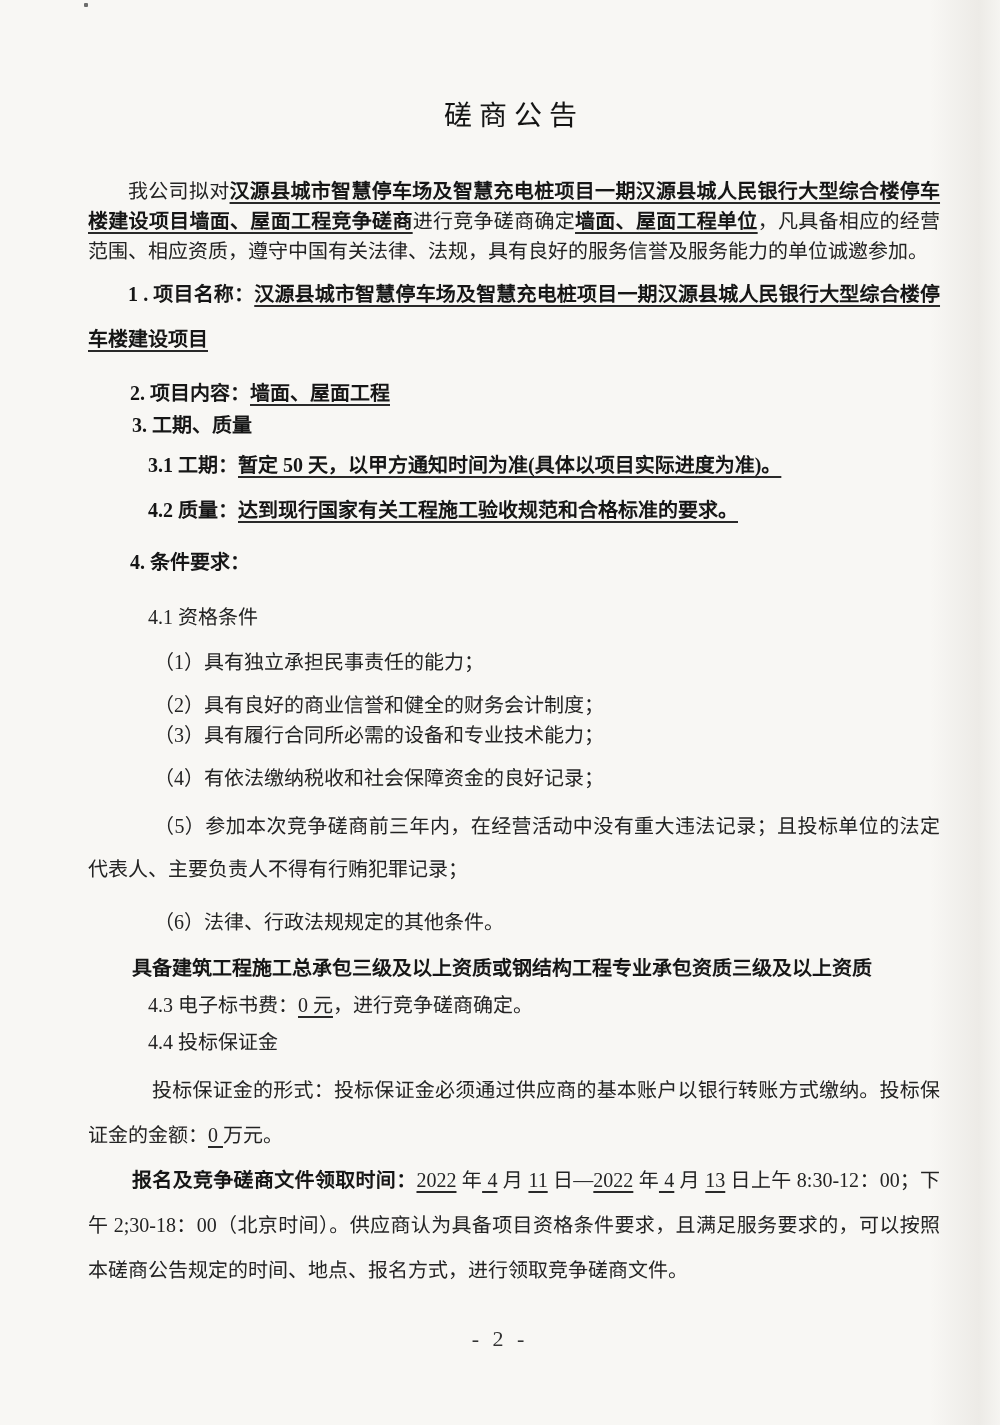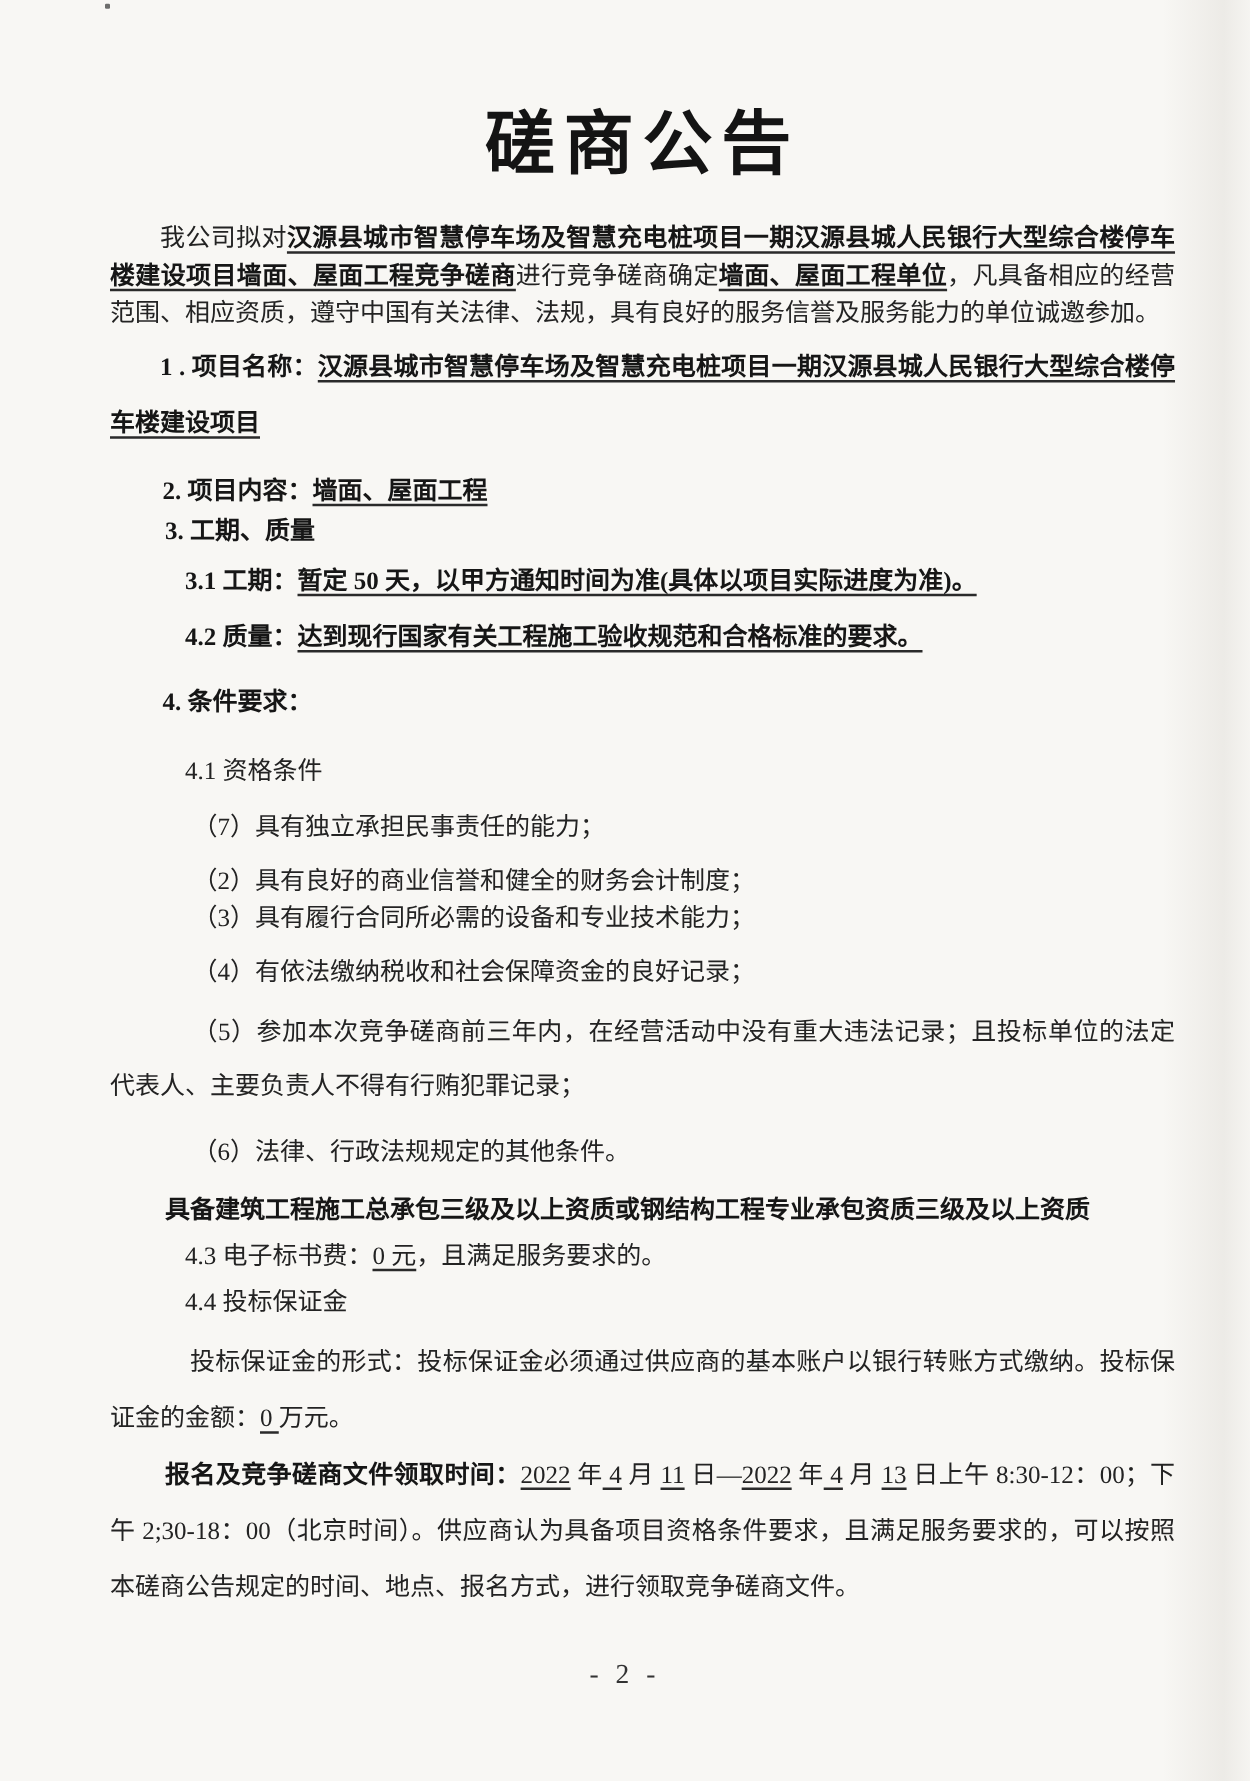--- a/index.html
+++ b/index.html
@@ -25,22 +25,22 @@
   }
   .scan-speck{
     position:absolute;left:84px;top:3px;width:4px;height:4px;
     background:#4a4a4a;border-radius:1px;opacity:.8;
   }
   .content{
     position:absolute;left:88px;right:60px;top:0;
   }
   .doc-title{
     margin:92px 0 0 0;
-    font-size:56px;line-height:48px;
-    font-weight:700;
+    font-size:28px;line-height:48px;
+    font-weight:400;
     text-align:center;
     letter-spacing:7px;
     color:#141414;
   }
   .para{
     margin:0;
     font-size:20px;
     text-align:justify;
     color:#232323;
   }
@@ -66,28 +66,28 @@
     <h1 class="doc-title">磋商公告</h1>
     <div id="doc-body">
         <p class="para" style="margin-top: 36px; line-height: 30px; text-indent: 2em;"><span class="">我公司拟对</span><span class="b u">汉源县城市智慧停车场及智慧充电桩项目一期汉源县城人民银行大型综合楼停车楼建设项目墙面、屋面工程竞争磋商</span><span class="">进行竞争磋商确定</span><span class="b u">墙面、屋面工程单位</span><span class="">，凡具备相应的经营范围、相应资质，遵守中国有关法律、法规，具有良好的服务信誉及服务能力的单位诚邀参加。</span></p>
         <p class="para" style="margin-top: 6px; line-height: 45px; text-indent: 2em;"><span class="b ">1 . 项目名称：</span><span class="b u">汉源县城市智慧停车场及智慧充电桩项目一期汉源县城人民银行大型综合楼停车楼建设项目</span></p>
         <p class="para" style="margin-top: 16px; line-height: 30px; text-indent: 2.1em;"><span class="b ">2. 项目内容：</span><span class="b u">墙面、屋面工程</span></p>
         <p class="para" style="margin-top: 2px; line-height: 30px; text-indent: 2.2em;"><span class="b ">3. 工期、质量</span></p>
         <p class="para" style="margin-top: 10px; line-height: 30px; text-indent: 3em;"><span class="b ">3.1 工期：</span><span class="b u">暂定 50 天，以甲方通知时间为准(具体以项目实际进度为准)。</span></p>
         <p class="para" style="margin-top: 15px; line-height: 30px; text-indent: 3em;"><span class="b ">4.2 质量：</span><span class="b u">达到现行国家有关工程施工验收规范和合格标准的要求。</span></p>
         <p class="para" style="margin-top: 22px; line-height: 30px; text-indent: 2.1em;"><span class="b ">4. 条件要求：</span></p>
         <p class="para" style="margin-top: 25px; line-height: 30px; text-indent: 3em;"><span class="">4.1 资格条件</span></p>
-        <p class="para" style="margin-top: 15px; line-height: 30px; text-indent: 3.3em;"><span class="">（7）具有独立承担民事责任的能力；</span></p>
+        <p class="para" style="margin-top: 15px; line-height: 30px; text-indent: 3.3em;"><span class="">（1）具有独立承担民事责任的能力；</span></p>
         <p class="para" style="margin-top: 13px; line-height: 30px; text-indent: 3.3em;"><span class="">（2）具有良好的商业信誉和健全的财务会计制度；</span></p>
         <p class="para" style="line-height: 30px; text-indent: 3.3em;"><span class="">（3）具有履行合同所必需的设备和专业技术能力；</span></p>
         <p class="para" style="margin-top: 13px; line-height: 30px; text-indent: 3.3em;"><span class="">（4）有依法缴纳税收和社会保障资金的良好记录；</span></p>
         <p class="para" style="margin-top: 12px; line-height: 43px; text-indent: 3.3em;"><span class="">（5）参加本次竞争磋商前三年内，在经营活动中没有重大违法记录；且投标单位的法定代表人、主要负责人不得有行贿犯罪记录；</span></p>
         <p class="para" style="margin-top: 16px; line-height: 30px; text-indent: 3.3em;"><span class="">（6）法律、行政法规规定的其他条件。</span></p>
         <p class="para" style="margin-top: 16px; line-height: 30px; text-indent: 2.2em;"><span class="b ">具备建筑工程施工总承包三级及以上资质或钢结构工程专业承包资质三级及以上资质</span></p>
-        <p class="para" style="margin-top: 7px; line-height: 30px; text-indent: 3em;"><span class="">4.3 电子标书费：</span><span class="u">0 元</span><span class="">，且满足服务要求的。</span></p>
+        <p class="para" style="margin-top: 7px; line-height: 30px; text-indent: 3em;"><span class="">4.3 电子标书费：</span><span class="u">0 元</span><span class="">，进行竞争磋商确定。</span></p>
         <p class="para" style="margin-top: 7px; line-height: 30px; text-indent: 3em;"><span class="">4.4 投标保证金</span></p>
         <p class="para" style="margin-top: 11px; line-height: 45px; text-indent: 3.2em;"><span class="">投标保证金的形式：投标保证金必须通过供应商的基本账户以银行转账方式缴纳。投标保证金的金额：</span><span class="u">0 </span><span class="">万元。</span></p>
         <p class="para" style="margin-top: 0px; line-height: 45px; text-indent: 2.2em;"><span class="b ">报名及竞争磋商文件领取时间：</span><span class="u">2022</span><span class=""> 年</span><span class="u"> 4</span><span class=""> 月 </span><span class="u">11</span><span class=""> 日—</span><span class="u">2022</span><span class=""> 年</span><span class="u"> 4</span><span class=""> 月 </span><span class="u">13</span><span class=""> 日上午 8:30-12：00；下午 2;30-18：00（北京时间）。供应商认为具备项目资格条件要求，且满足服务要求的，可以按照本磋商公告规定的时间、地点、报名方式，进行领取竞争磋商文件。</span></p>
       </div>
   </div>
   <div class="page-number">- 2 -</div>
   <div class="scan-edge"></div>
 </div>
 
 </body></html>

